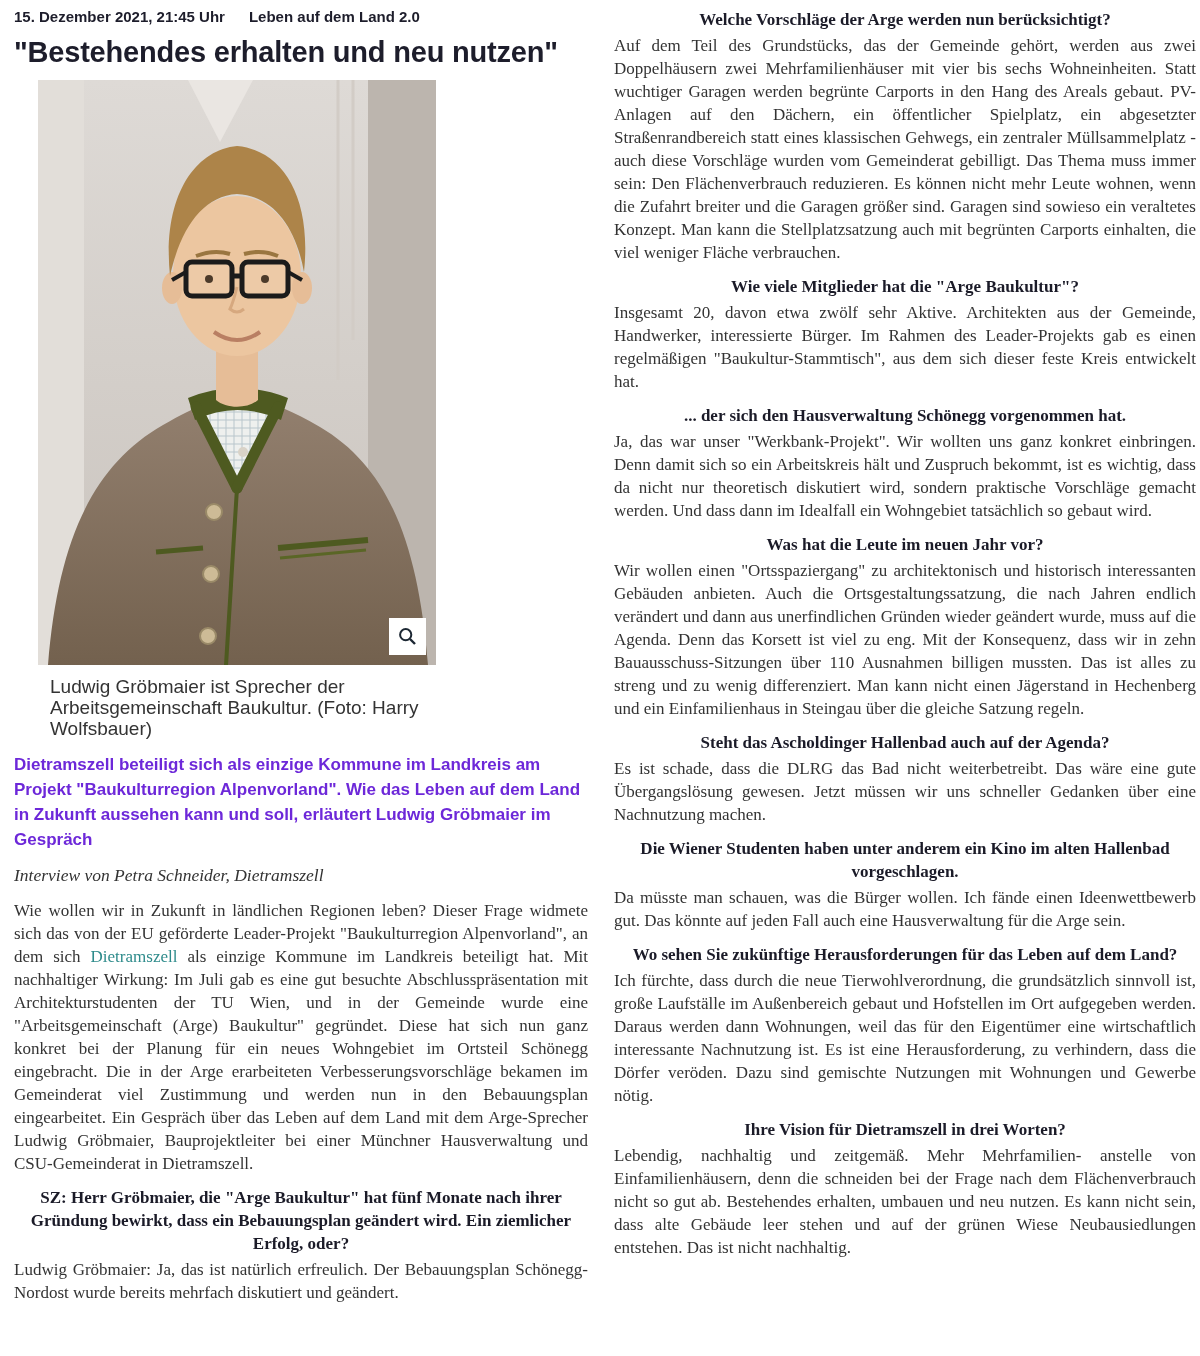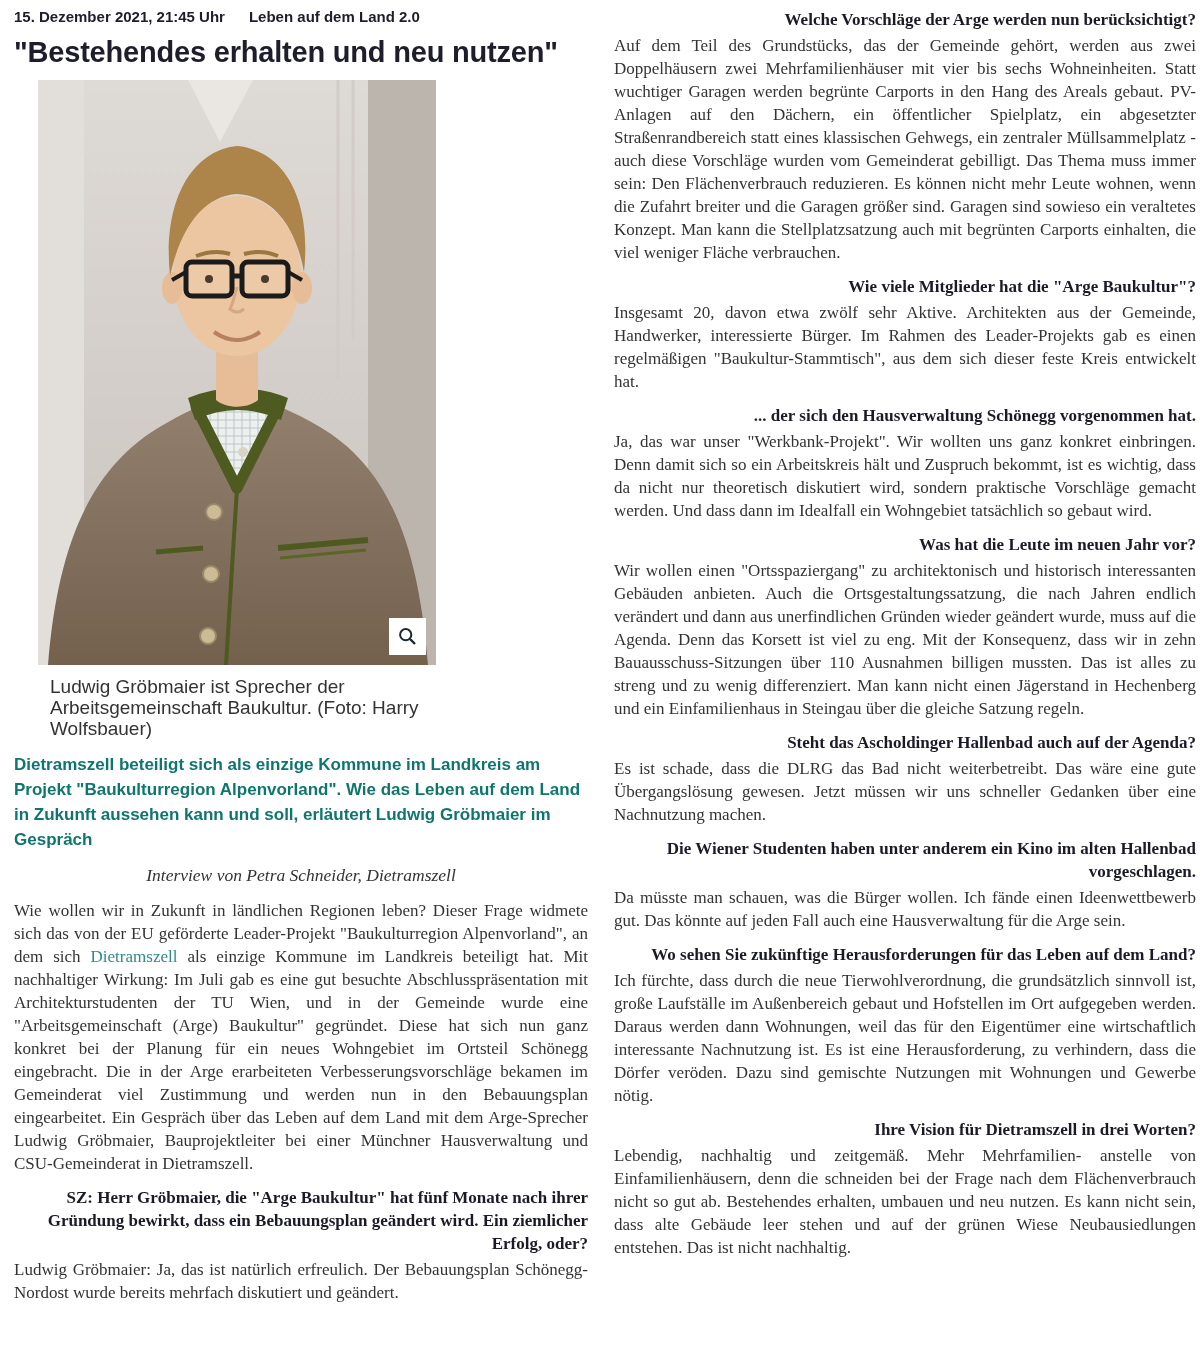--- a/index.html
+++ b/index.html
@@ -10,27 +10,27 @@
   .col-right{flex:1;min-width:0;}
 
   .meta{display:flex;gap:24px;font-size:15px;font-weight:bold;color:#1d1d2b;}
   .headline{margin:10px 0 0;font-size:29px;line-height:34px;font-weight:bold;color:#1d1d2b;letter-spacing:-0.2px;}
 
   .figure{position:relative;width:398px;height:585px;margin:11px 0 0 24px;background:#d6d1cc;overflow:hidden;}
   .zoom-btn{position:absolute;right:10px;bottom:10px;width:37px;height:37px;background:#ffffff;border:none;
             display:flex;align-items:center;justify-content:center;cursor:pointer;padding:0;}
   .caption{width:400px;margin:11px 0 0 36px;font-size:19px;line-height:21px;color:#333;}
 
-  .lede{margin:13px 0 0;font-size:17px;line-height:25px;font-weight:bold;color:#0f766e;}
-  .byline{margin:12px 0 0;font-family:"Liberation Serif",serif;font-style:italic;font-size:17.5px;line-height:22px;color:#333;text-align:center;}
+  .lede{margin:13px 0 0;font-size:17px;line-height:25px;font-weight:bold;color:#6d28d9;}
+  .byline{margin:12px 0 0;font-family:"Liberation Serif",serif;font-style:italic;font-size:17.5px;line-height:22px;color:#333;}
 
   .serif{font-family:"Liberation Serif",serif;font-size:17px;line-height:23px;color:#333;}
   p.body-p{margin:13px 0 0;text-align:justify;hyphens:auto;-webkit-hyphens:auto;}
   p.q{font-family:"Liberation Serif",serif;font-size:17px;line-height:23px;font-weight:bold;color:#1b1b28;
-      margin:11px 0 3px;text-align:right;}
+      margin:11px 0 3px;text-align:center;}
   p.a{font-family:"Liberation Serif",serif;font-size:17px;line-height:23px;color:#333;
       margin:0 0 4px;text-align:justify;hyphens:auto;-webkit-hyphens:auto;}
   .col-right p.q:first-child{margin-top:0;}
 
   a.inline-link{color:#2e8b8b;text-underline-offset:2px;cursor:pointer;}
 </style>
 </head>
 <body>
 
 <div class="page">

